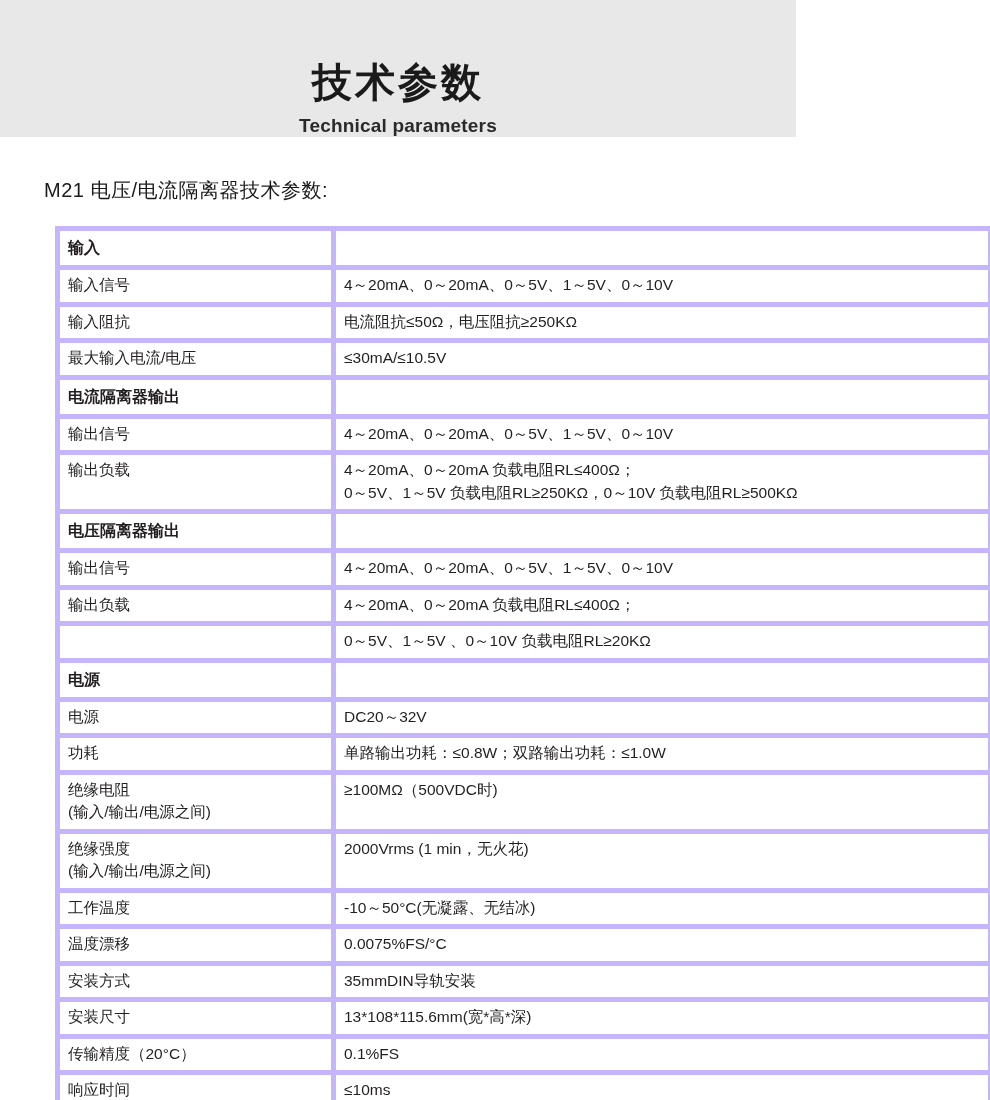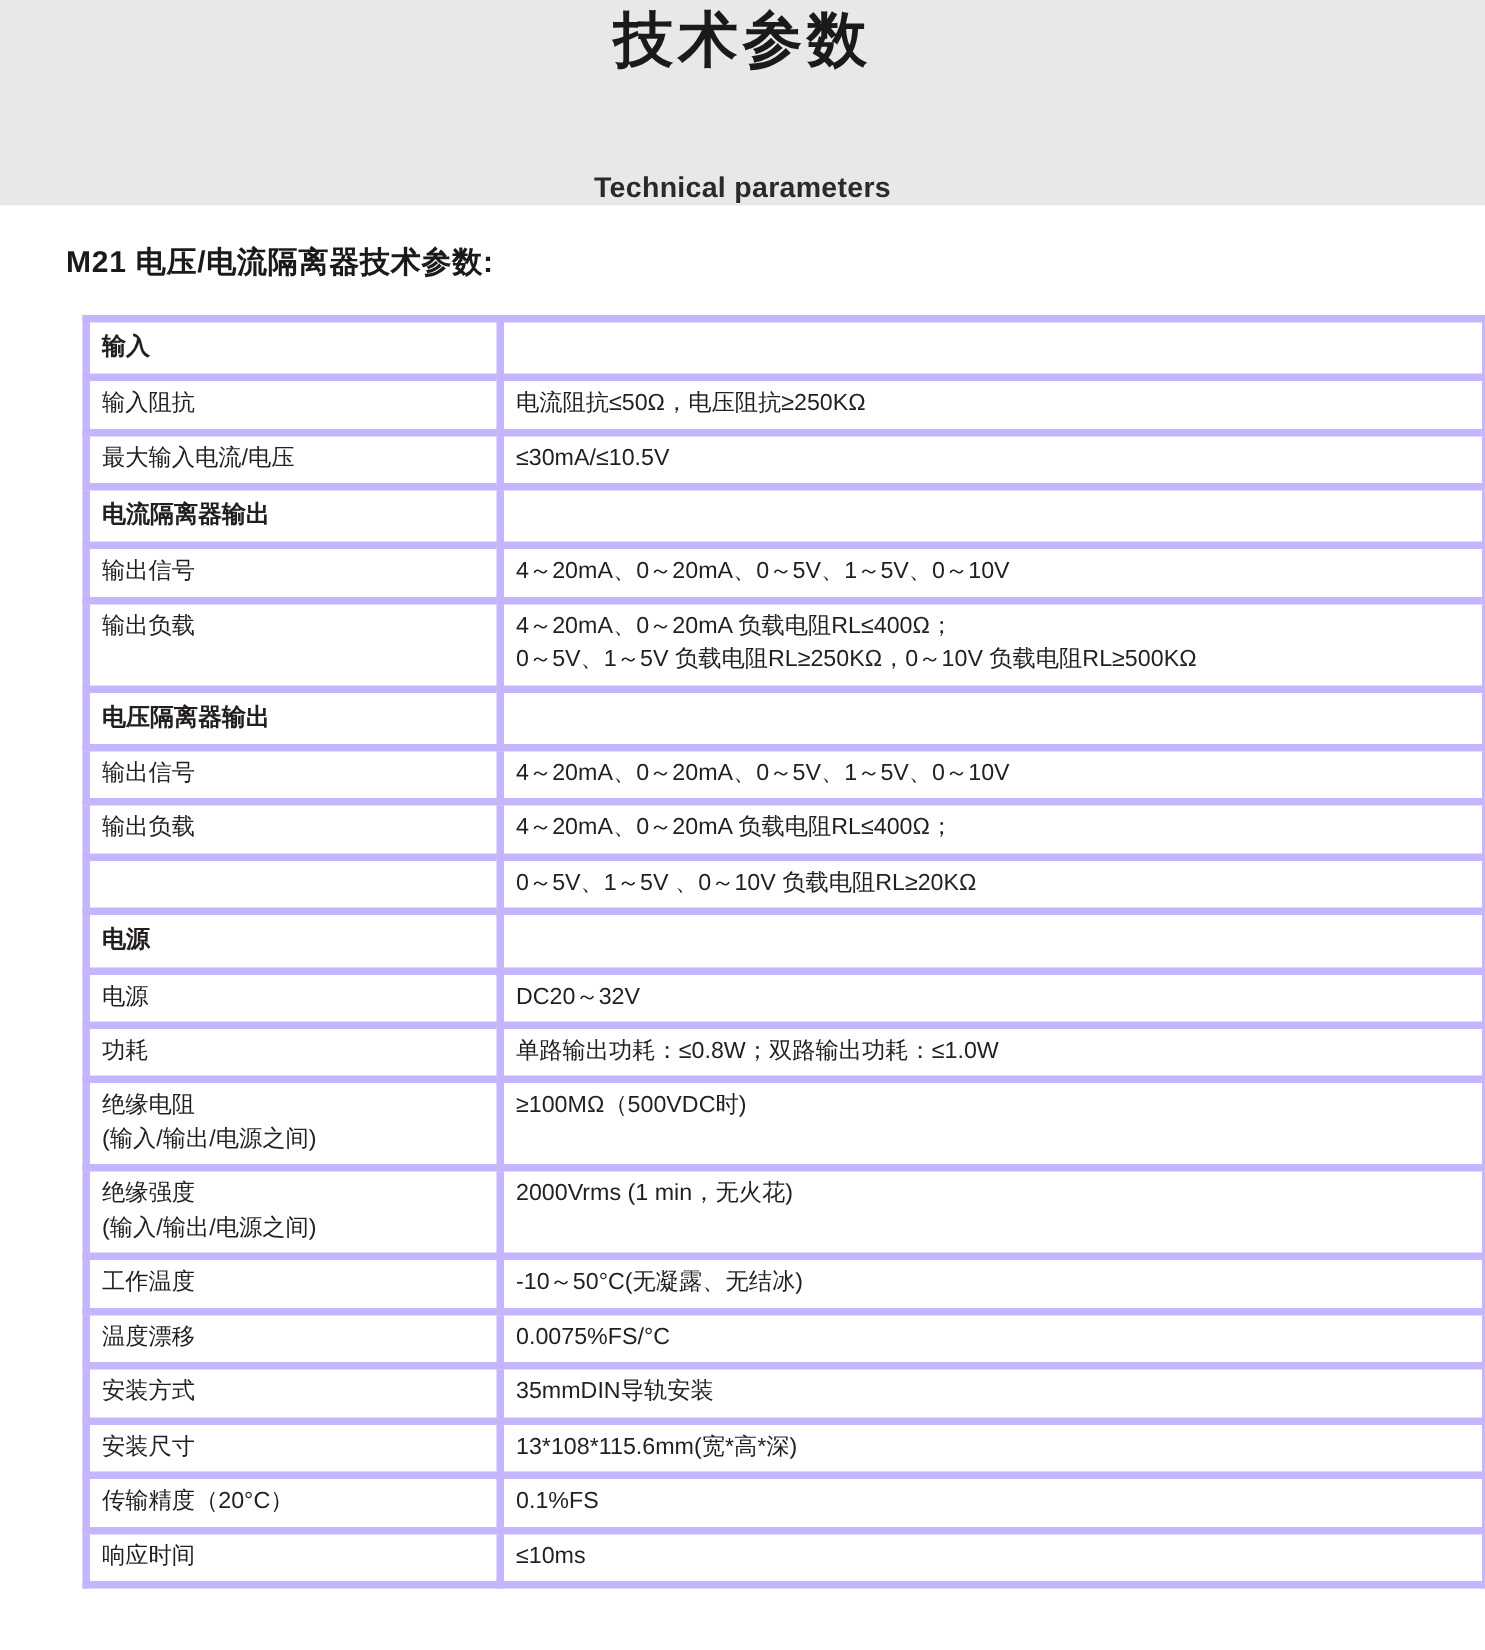--- a/index.html
+++ b/index.html
@@ -8,27 +8,27 @@
   }
   body {
     width: 990px;
     height: 1100px;
     background: #ffffff;
     font-family: "Liberation Sans", "DejaVu Sans", sans-serif;
     color: #231f20;
     overflow: hidden;
   }
   .banner {
-    width: 990px;
+    width: 796px;
     height: 137px;
     background: #e8e8e8;
     display: flex;
     flex-direction: column;
     align-items: center;
-    justify-content: space-between;
+    justify-content: flex-end;
     box-sizing: border-box;
   }
   .banner-title {
     font-size: 40px;
     font-weight: 700;
     letter-spacing: 3px;
     color: #1a1a1a;
     line-height: 1.15;
     margin-top: 4px;
   }
@@ -37,23 +37,23 @@
     font-weight: 700;
     color: #2a2a2a;
     letter-spacing: 0.2px;
     margin-top: 10px;
   }
   .content {
     padding: 0 0 0 0;
   }
   .section-title {
     font-size: 20px;
-    font-weight: 700;
+    font-weight: 400;
     color: #1a1a1a;
-    margin: 24px 0 0 44px;
+    margin: 40px 0 0 44px;
     letter-spacing: 0.5px;
   }
   table.spec {
     border-collapse: collapse;
     margin: 22px 0 0 55px;
     width: 893px;
     table-layout: fixed;
     background: #fff;
   }
   table.spec td {
@@ -91,20 +91,24 @@
   <div class="banner-sub">Technical parameters</div>
 </div>
 
 <div class="content">
   <div class="section-title">M21 电压/电流隔离器技术参数:</div>
   <table class="spec">
     <tbody id="spec-body">
         <tr class="group">
           <td class="lbl">输入</td>
           <td class="val"></td>
+        </tr>
+        <tr>
+          <td class="lbl">输入信号</td>
+          <td class="val">4～20mA、0～20mA、0～5V、1～5V、0～10V</td>
         </tr>
         <tr>
           <td class="lbl">输入阻抗</td>
           <td class="val">电流阻抗≤50Ω，电压阻抗≥250KΩ</td>
         </tr>
         <tr>
           <td class="lbl">最大输入电流/电压</td>
           <td class="val">≤30mA/≤10.5V</td>
         </tr>
         <tr class="group">

